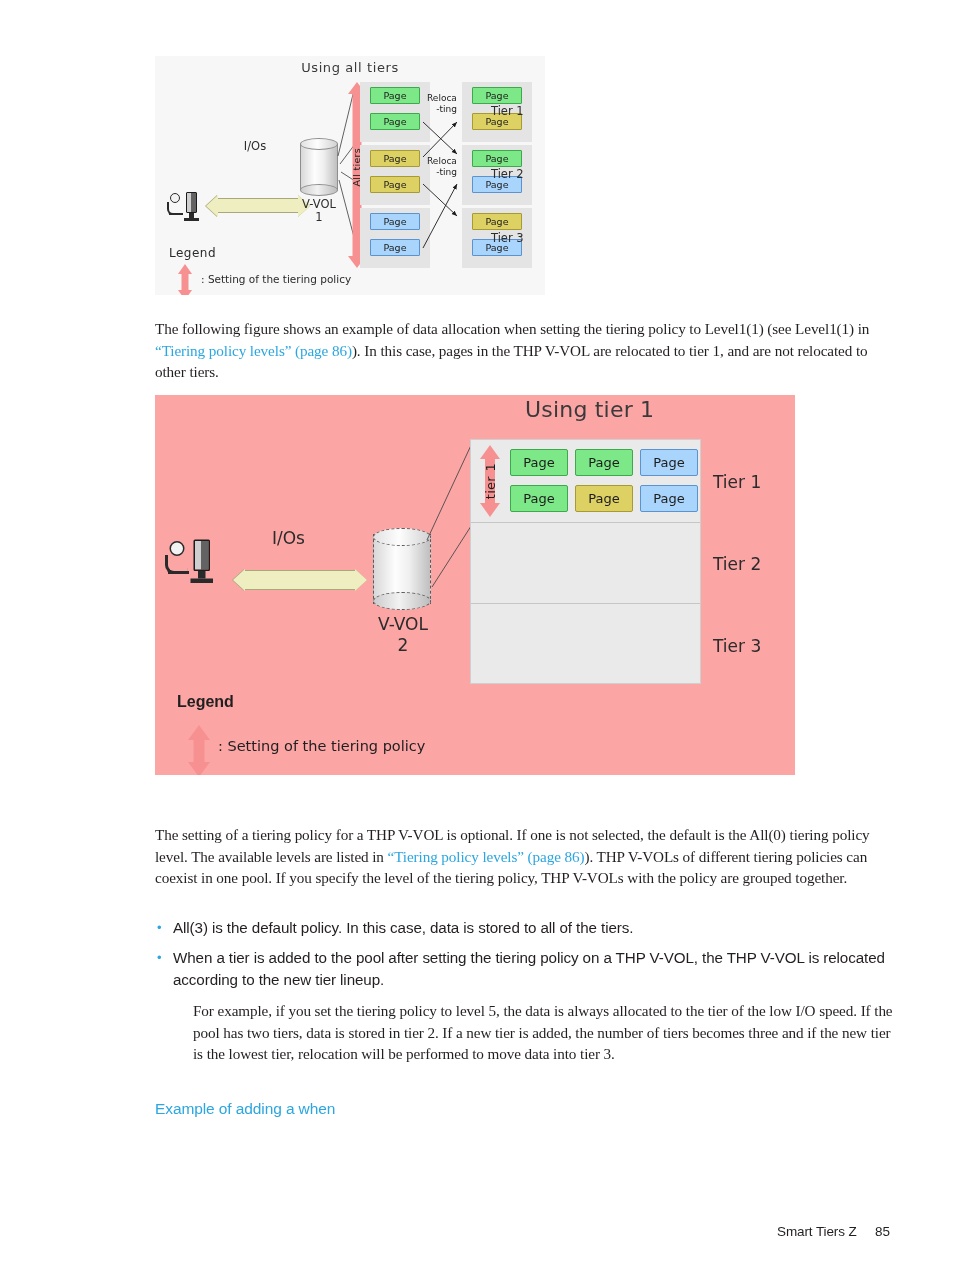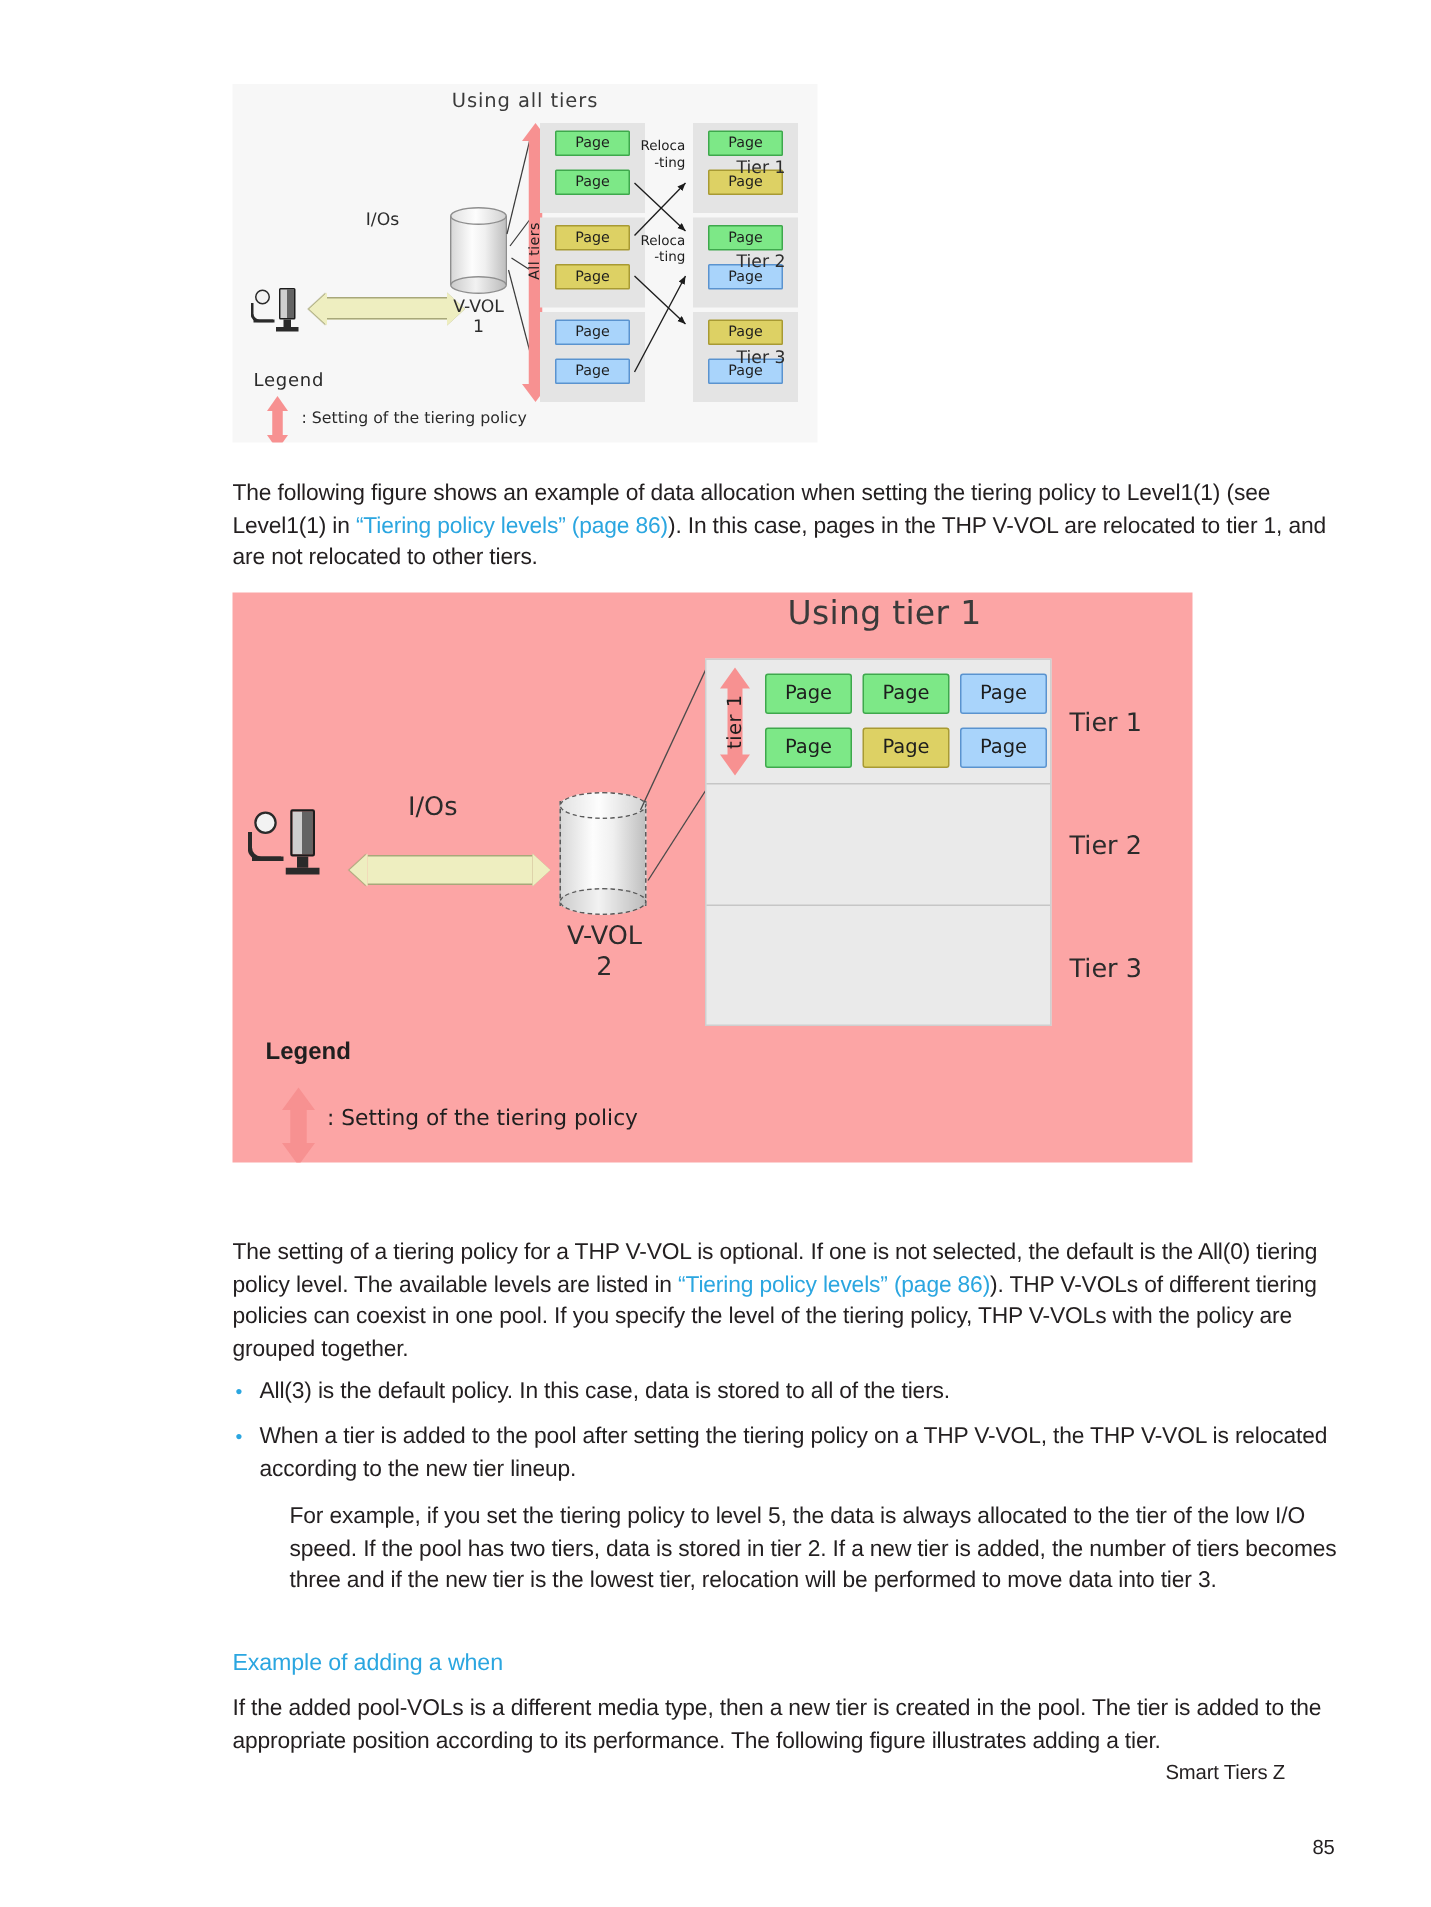--- a/index.html
+++ b/index.html
@@ -36,21 +36,21 @@
   h3.sub-head {
     position: absolute;
     margin: 0;
     font-weight: normal;
     font-size: 15.5px;
     color: #2ba6e0;
     letter-spacing: -0.1px;
   }
 
   
-  .para { position: absolute; }
+  .para { position: absolute; font-family: Liberation Serif, serif; }
 
   
   .bullet-row { position: absolute; display: flex; }
   .bullet-dot {
     color: #2ba6e0;
     font-size: 13px;
     line-height: 21.5px;
     width: 18px;
     flex: 0 0 18px;
     text-align: left;
@@ -459,18 +459,17 @@
 
   <div class="bullet-row" style="left:155px; top:947px; width:745px;">
     <div class="bullet-dot">•</div>
     <div class="bullet-body body-text">When a tier is added to the pool after setting the tiering policy on a THP V-VOL, the THP V-VOL is relocated according to the new tier lineup.</div>
   </div>
 
   <div class="para body-text" style="left:193px; top:1000px; width:707px;">For example, if you set the tiering policy to level 5, the data is always allocated to the tier of the low I/O speed. If the pool has two tiers, data is stored in tier 2. If a new tier is added, the number of tiers becomes three and if the new tier is the lowest tier, relocation will be performed to move data into tier 3.</div>
 
   <h3 class="sub-head" style="left:155px; top:1100px;">Example of adding a when</h3>
 
-  <div class="para body-text" style="left:155px; top:1128px; width:745px;">If the added pool-VOLs is a different media type, then a new tier is created in the pool. The tier is added to the appropriate position according to its performance. The following figure illustrates adding a tier.</div>
-
-  <div class="footer" style="left:777px; top:1174px;">Smart Tiers Z</div>
+
+  <div class="footer" style="left:777px; top:1224px;">Smart Tiers Z</div>
   <div class="footer" style="left:875px; top:1224px;">85</div>
 
 </div>
 
 </body></html>

